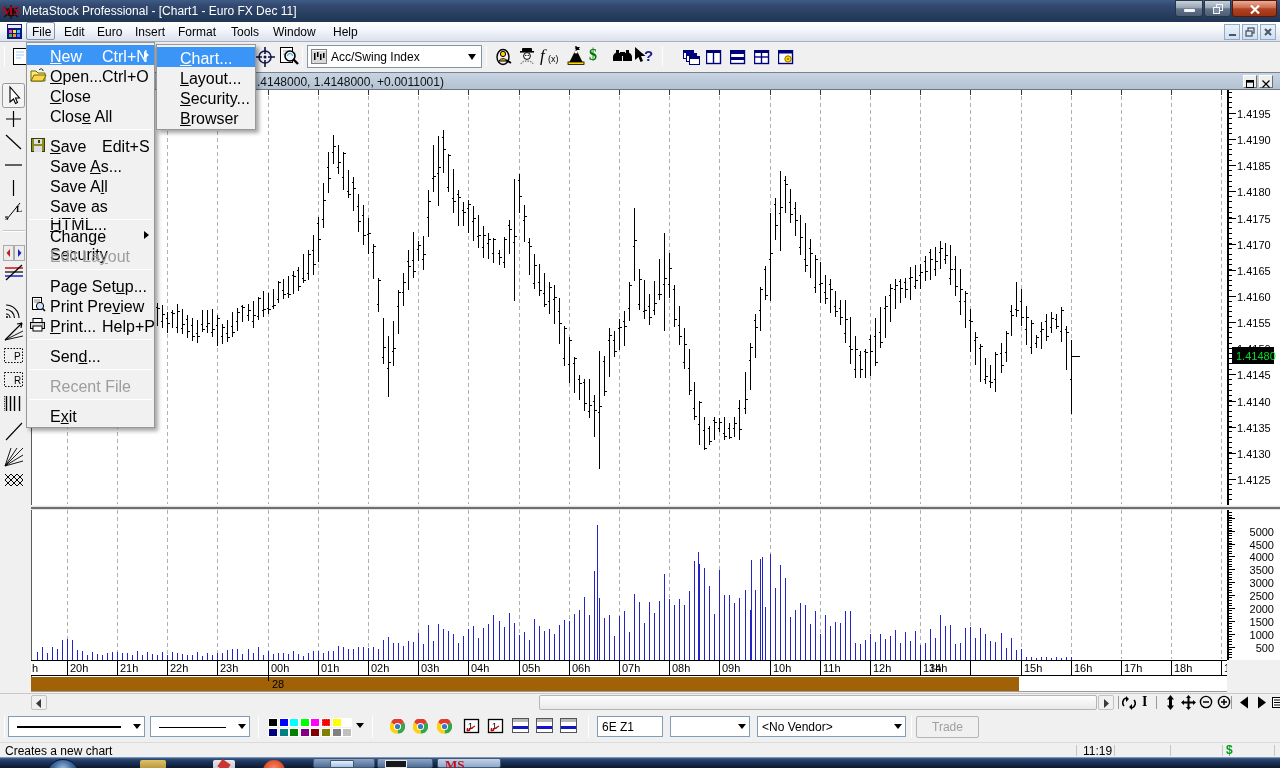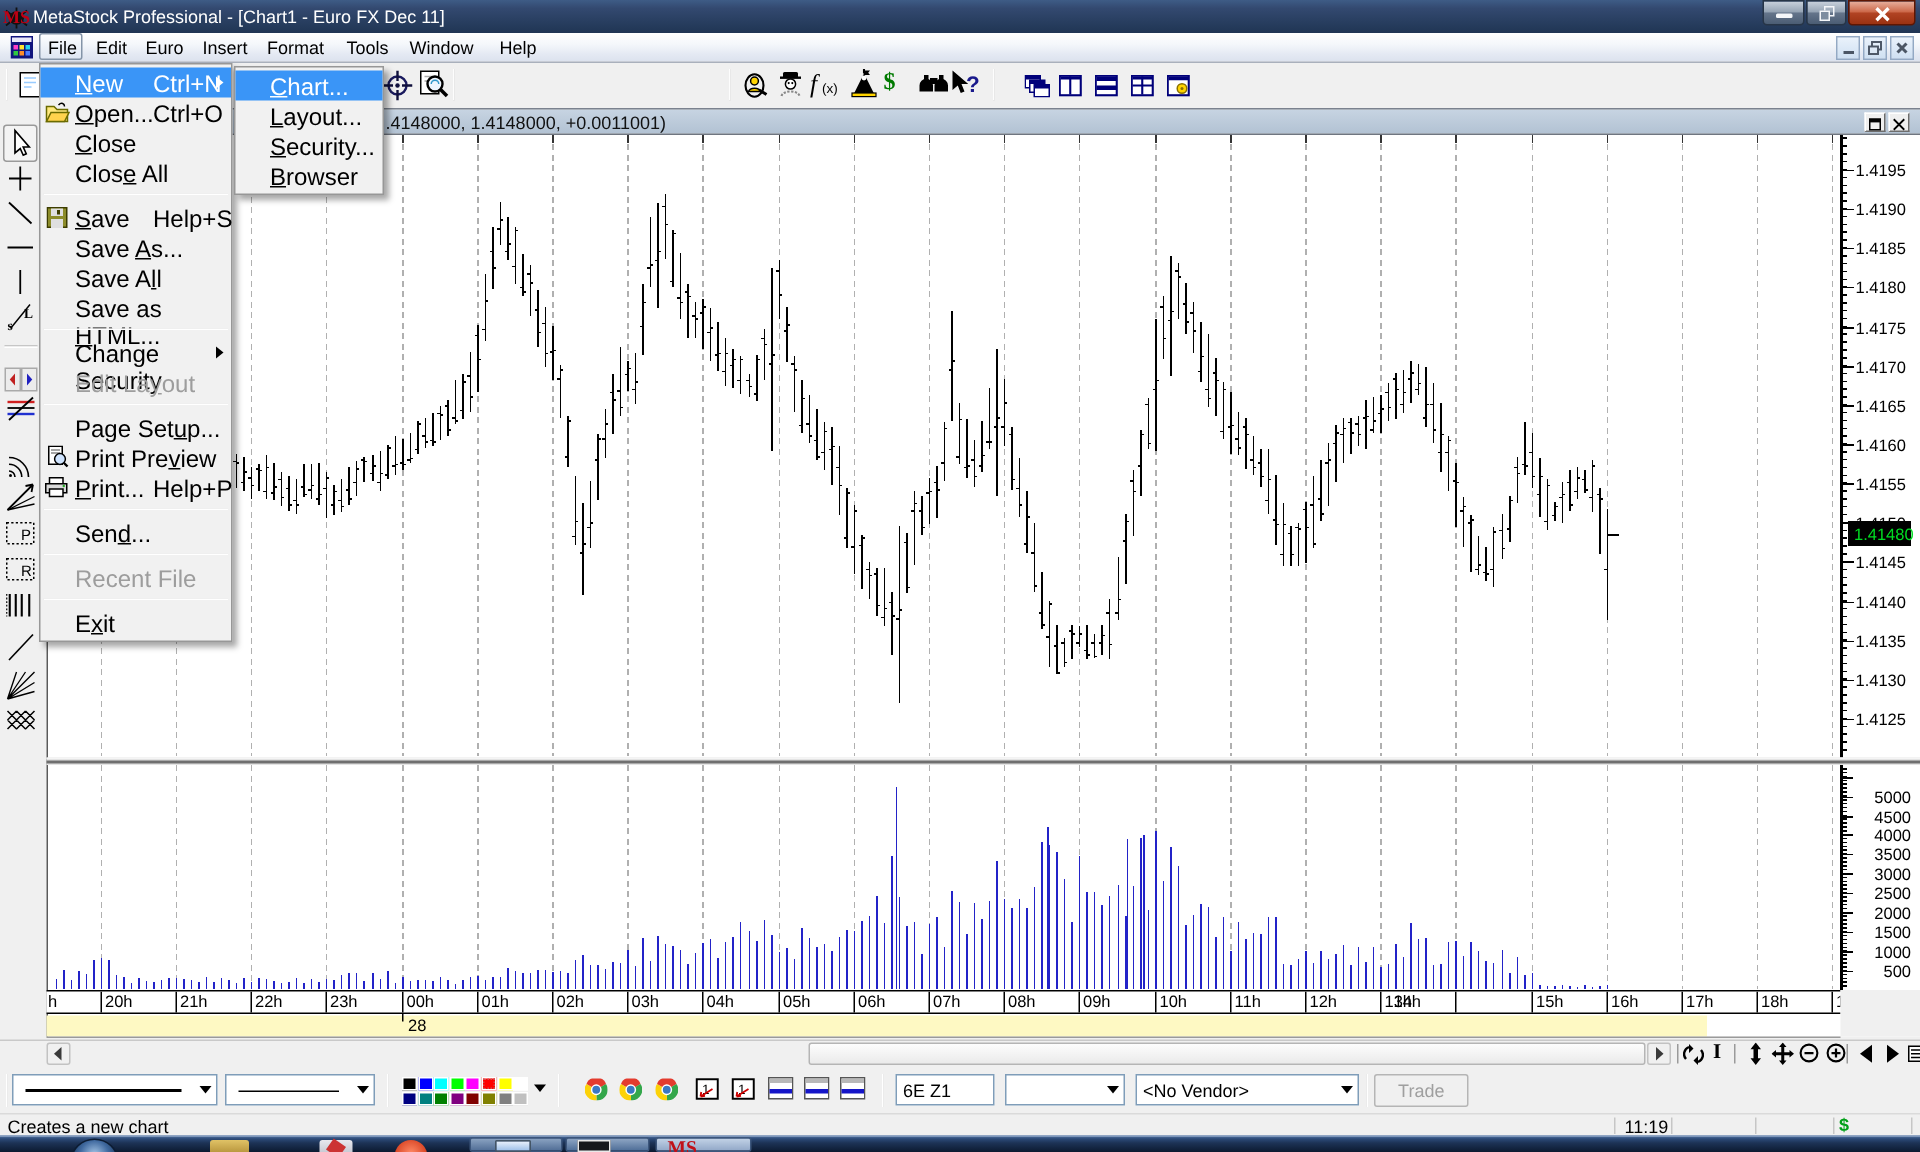--- a/index.html
+++ b/index.html
@@ -15,21 +15,21 @@
 .win9x-out { border-top:1px solid #fff; border-left:1px solid #fff; border-right:1px solid #6d6d6d; border-bottom:1px solid #6d6d6d; background:#efefef; }
 #chdr { left:31px; top:72px; width:1249px; height:18px; background:linear-gradient(180deg,#c7d4e2,#b2c2d3); border-top:1px solid #7b828e; border-bottom:1px solid #6f7680; }
 #chdr .t { position:absolute; left:226px; top:2px; font-size:12px; color:#111; }
 #leftbar { left:0; top:71px; width:30px; height:622px; background:#f0f0f0; }
 #chartbg { left:31px; top:90px; width:1249px; height:601px; background:#fff; border-left:1px solid #5a5a5a; }
 #split { left:31px; top:505px; width:1249px; height:5px; background:#e4e4e4; border-top:1px solid #f5f5f5; }
 #split .l { position:absolute; left:0; top:1px; width:1249px; height:2px; background:#6f6f6f; }
 #taxis { position:absolute; left:31px; top:660px; width:1196px; height:16px; background:#fff; border-top:1px solid #000; border-bottom:1px solid #000; overflow:hidden; }
 .ttick { position:absolute; top:0; width:1px; height:16px; background:#000; }
 .tlab { position:absolute; top:1px; font-size:11px; color:#000; }
-#row28 { position:absolute; left:31px; top:677px; width:1107px; height:14px; background:#fef9c3; }
+#row28 { position:absolute; left:31px; top:677px; width:988px; height:14px; background:#a16207; }
 #graybr { position:absolute; left:1227px; top:660px; width:53px; height:31px; background:#f0f0f0; }
 #hscroll { left:0; top:693px; width:1280px; height:17px; background:#f0f0f0; border-top:1px solid #c9c9c9; }
 .sbtn { position:absolute; top:1px; width:16px; height:15px; background:#f0f0f0; border:1px solid #c2c2c2; border-radius:2px; }
 #sthumb { position:absolute; left:539px; top:1px; width:558px; height:15px; background:linear-gradient(180deg,#fdfdfd,#eaeaea); border:1px solid #b5b5b5; border-radius:2px; }
 #btoolbar { left:0; top:710px; width:1280px; height:32px; background:#f0f0f0; }
 .combo2 { position:absolute; top:6px; height:21px; background:#fff; border:1px solid #7f9db9; }
 .cbarrow { position:absolute; right:3px; top:7px; width:0; height:0; border-left:4px solid transparent; border-right:4px solid transparent; border-top:5px solid #000; }
 #status { left:0; top:742px; width:1280px; height:15px; background:#f0f0f0; border-top:1px solid #dadada; font-size:12px; }
 #taskbar { left:0; top:757px; width:1280px; height:11px; background:linear-gradient(180deg,#5a7aa6 0%,#2c4a78 20%,#1d3356 45%,#12233e 80%,#0c1a30 100%); }
 .ax { font-size:11px; fill:#000; font-family:"Liberation Sans",sans-serif; }
@@ -116,20 +116,32 @@
     </svg>
 
 <svg class="abs" style="left:279px;top:4px" width="21" height="21">
       <rect x="1.5" y="1.5" width="12" height="15" fill="#fff" stroke="#000"></rect>
       <path d="M4 5h7M4 8h7" stroke="#aaa"></path>
       <circle cx="11" cy="10" r="5" fill="#eef6ff" stroke="#000" stroke-width="1.6"></circle>
       <path d="M8.5 10a2.5 2.5 0 015 0" fill="none" stroke="#39c"></path>
       <line x1="14.5" y1="13.5" x2="19" y2="18" stroke="#000" stroke-width="2.4"></line>
     </svg>
 <div class="vsep" style="left:302px"></div>
+<div id="combo">
+ <svg class="abs" style="left:3px;top:3px" width="16" height="15">
+        <rect x="0.5" y="0.5" width="15" height="14" fill="#d9d9d9" stroke="#808080"></rect>
+        <rect x="1" y="1" width="14" height="1" fill="#fff"></rect>
+        <rect x="3" y="4" width="1.5" height="7" fill="#000"></rect>
+        <rect x="6" y="3" width="1.5" height="5" fill="#000"></rect>
+        <rect x="9" y="5" width="1.5" height="6" fill="#000"></rect>
+        <rect x="12" y="4" width="1.5" height="5" fill="#000"></rect>
+      </svg>
+ <div class="ctext">Acc/Swing Index</div>
+ <div class="abs" style="right:5px;top:8px;width:0;height:0;border-left:4.5px solid transparent;border-right:4.5px solid transparent;border-top:6px solid #000"></div>
+</div>
 <div class="vsep" style="left:486px"></div>
 
 <svg class="abs" style="left:494px;top:5px" width="19" height="19">
       <ellipse cx="9" cy="10" rx="6" ry="7.5" fill="none" stroke="#000" stroke-width="1.4"></ellipse>
       <circle cx="9" cy="7" r="2.6" fill="#ffd400" stroke="#000"></circle>
       <path d="M5 14c1-3 7-3 8 0z" fill="#ffd400" stroke="#000"></path>
       <path d="M12 13l5 3" stroke="#000" stroke-width="2"></path>
     </svg>
 
 <svg class="abs" style="left:518px;top:5px" width="19" height="19">
@@ -613,21 +625,21 @@
       <div></div>
     </div>
  <div class="mi">
       <svg style="position:absolute;left:4px;top:3px" width="15" height="14">
         <rect x="0.5" y="0.5" width="13" height="13" fill="#8c8c2a" stroke="#3c3c00"></rect>
         <rect x="3" y="1" width="8" height="5" fill="#dfdfdf"></rect>
         <rect x="7" y="2" width="2" height="3" fill="#3c3c00"></rect>
         <rect x="3" y="8" width="8" height="6" fill="#dfdfdf"></rect>
       </svg>
       <span class="lab"><u>S</u>ave</span>
-      <span class="sc">Help+S</span>
+      <span class="sc">Edit+S</span>
     </div>
  <div class="mi">
       <span class="lab">Save <u>A</u>s...</span>
     </div>
  <div class="mi">
       <span class="lab">Save A<u>l</u>l</span>
     </div>
  <div class="mi">
       <span class="lab">Save as <u>H</u>TML...</span>
     </div>

